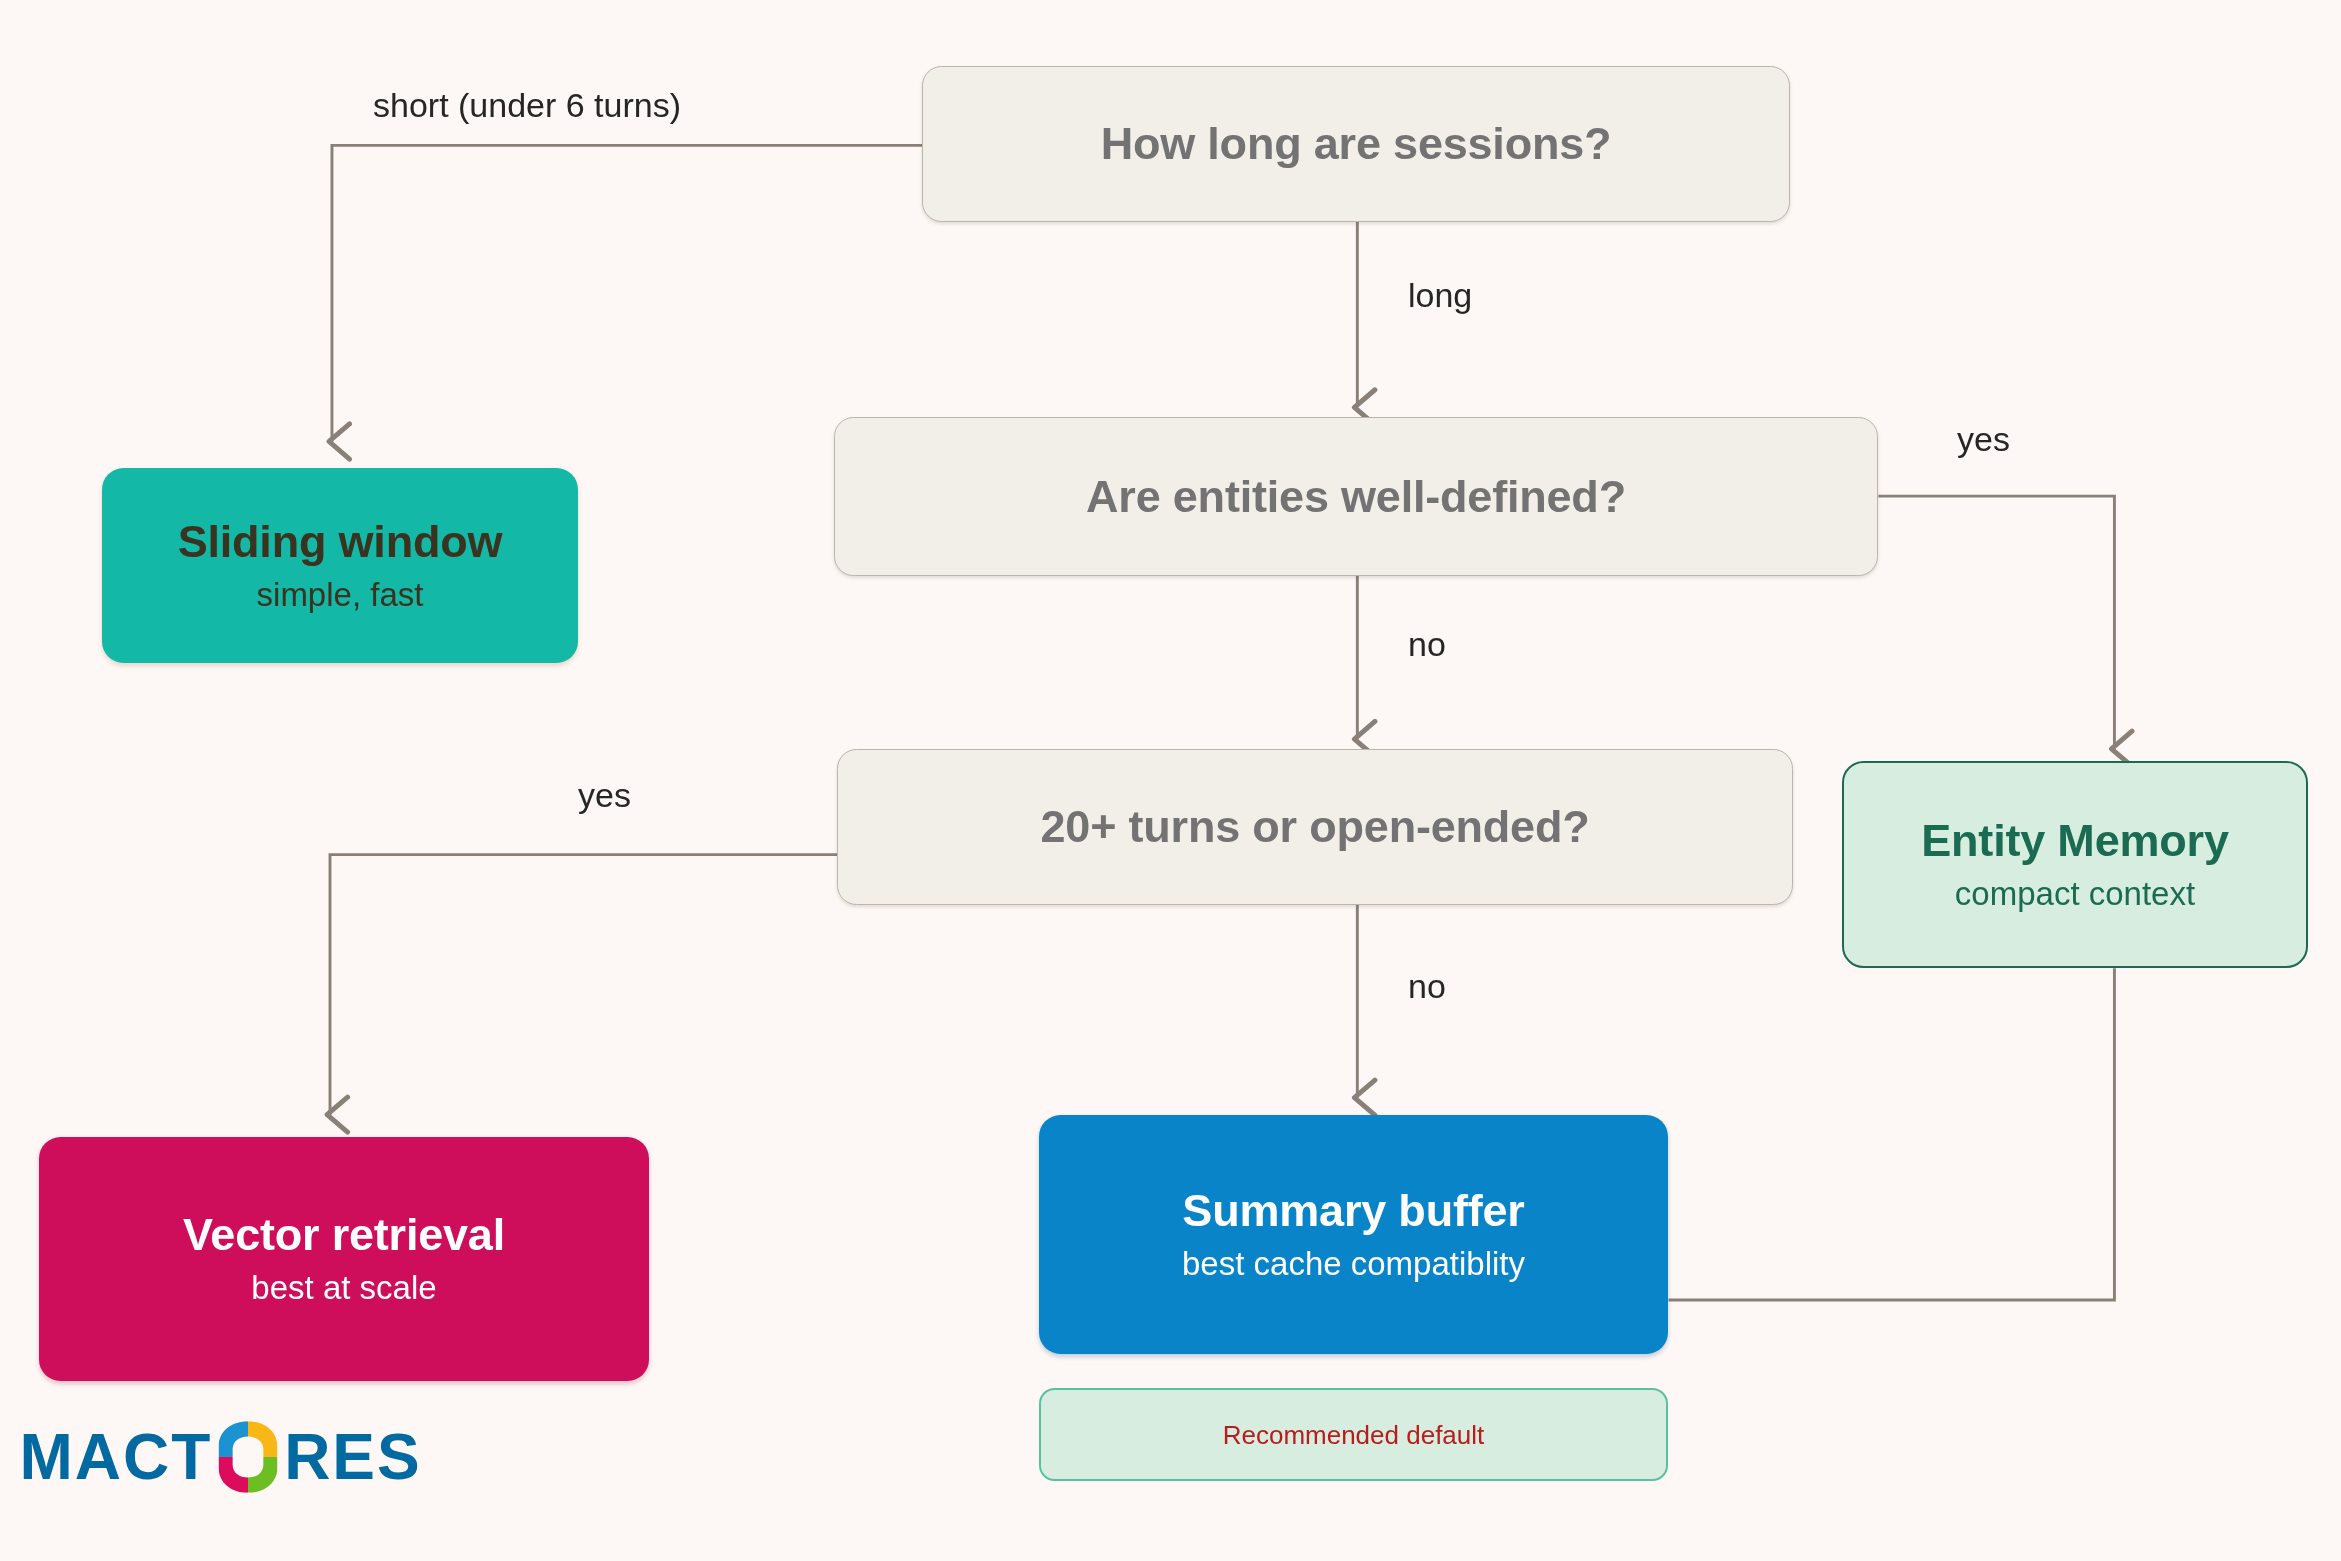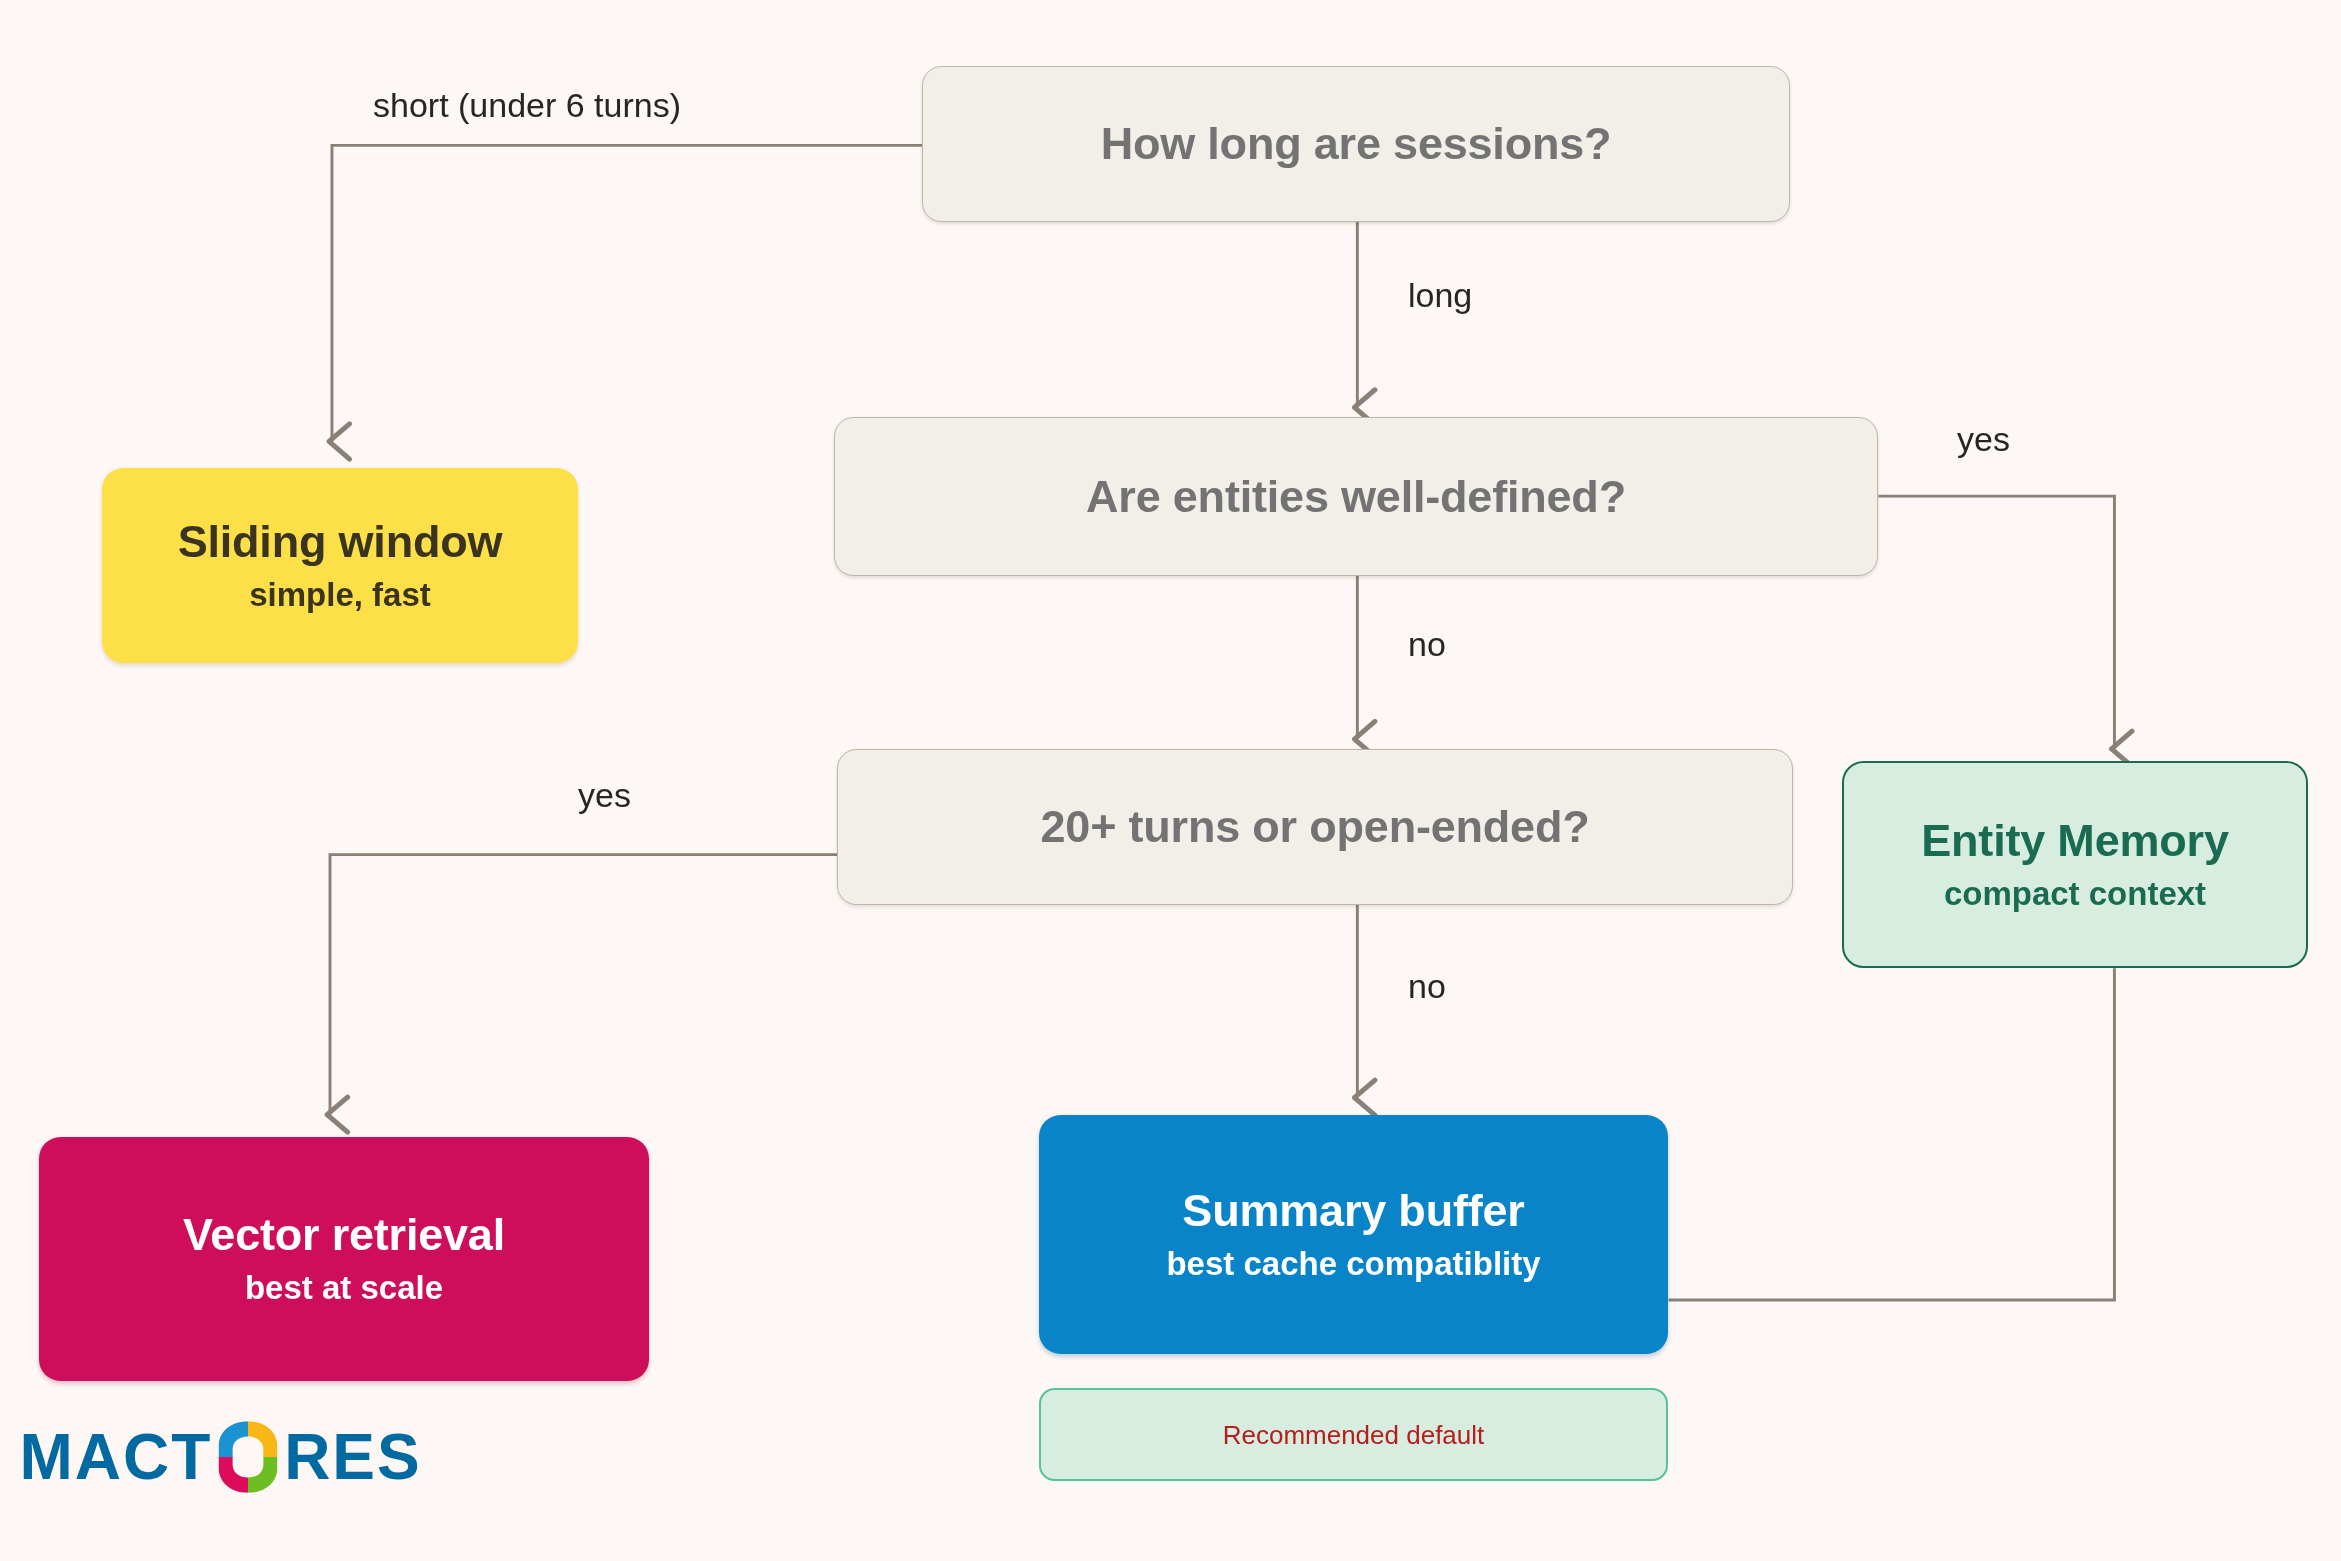--- a/index.html
+++ b/index.html
@@ -53,25 +53,25 @@
     border-radius: 21.5px;
   }
   .outcome .title {
     font-size: 45px;
     font-weight: bold;
     line-height: 1.05;
     letter-spacing: -0.2px;
   }
   .outcome .sub {
     font-size: 33px;
-    font-weight: bold;
+    font-weight: normal;
     line-height: 1.1;
     margin-top: 12px;
   }
-  .outcome.amber       { background: #fde047; box-shadow: 0 2.4px 4.4px rgba(120,90,20,.18); }
+  .outcome.amber       { background: #14b8a6; box-shadow: 0 2.4px 4.4px rgba(120,90,20,.18); }
   .outcome.amber .title,
   .outcome.amber .sub  { color: #3A3320; }
   .outcome.crimson     { background: #CE0E5B; box-shadow: 0 2.4px 4.4px rgba(120,10,55,.22); }
   .outcome.crimson .title,
   .outcome.crimson .sub{ color: #FFFFFF; }
   .outcome.azure       { background: #0A84C8; box-shadow: 0 2.4px 4.4px rgba(10,70,120,.22); }
   .outcome.azure .title,
   .outcome.azure .sub  { color: #FFFFFF; }
   .outcome.mint        { background: #D6EDDF; border: 2.4px solid #1B6B52; }
   .outcome.mint .title,

